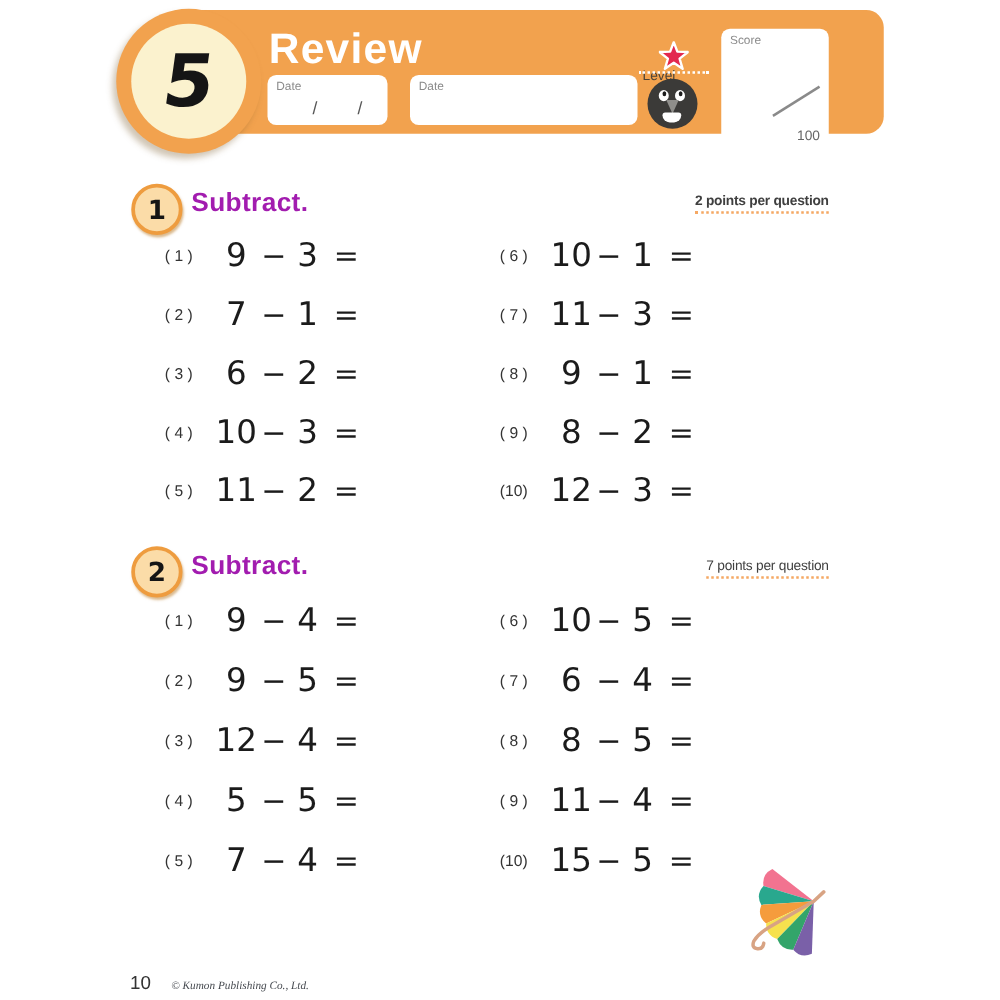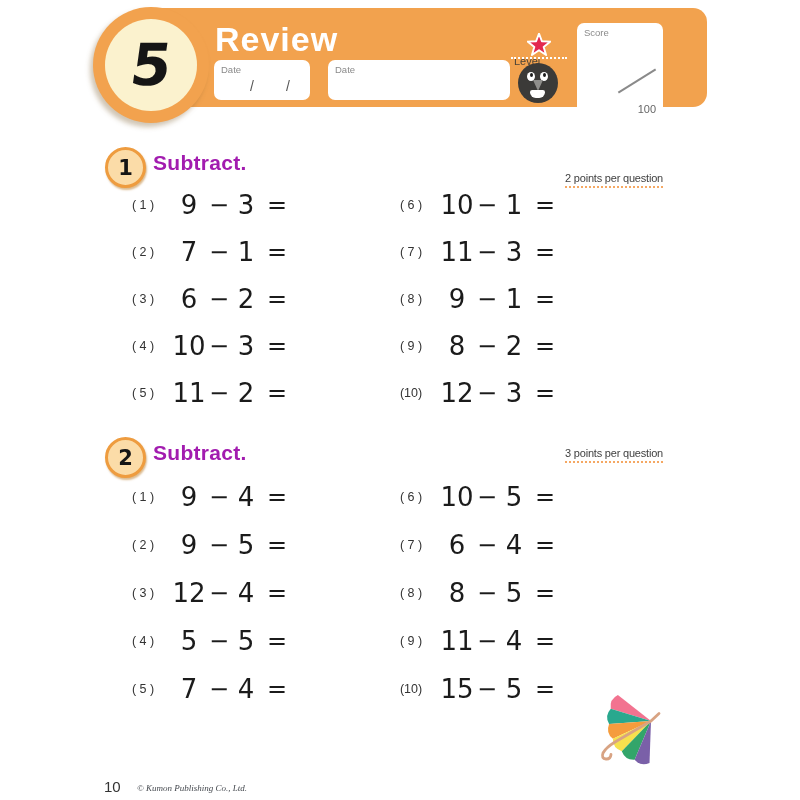--- a/index.html
+++ b/index.html
@@ -153,21 +153,21 @@
 <div class="wbox score-box">
   <span class="lbl">Score</span>
   <span class="score-line"></span>
   <span class="score-max">100</span>
 </div>
 
 <div class="sec-circle" style="left:105px;top:147px;">
   <span>1</span>
 </div>
 <div class="sec-title" style="left:153px;top:151px;">Subtract.</div>
-<div class="points-note" style="top:172px;">2 points per question</div>
+<div class="points-note" style="top:155px;font-weight:bold;">2 points per question</div>
 
 <div class="col g13" style="left:122px;top:188px;">
   <div class="prow">
     <span class="plab">( 1 )</span>
     <span class="num mnd">9</span>
     <span class="num opm">−</span>
     <span class="num subt">3</span>
     <span class="num eq">=</span>
     <span class="answer-space"></span>
   </div>
@@ -245,21 +245,21 @@
     <span class="num subt">3</span>
     <span class="num eq">=</span>
     <span class="answer-space"></span>
   </div>
 </div>
 
 <div class="sec-circle" style="left:105px;top:437px;">
   <span>2</span>
 </div>
 <div class="sec-title" style="left:153px;top:441px;">Subtract.</div>
-<div class="points-note" style="top:447px;">3 points per question</div>
+<div class="points-note" style="top:447px;">7 points per question</div>
 
 <div class="col g14" style="left:122px;top:480px;">
   <div class="prow">
     <span class="plab">( 1 )</span>
     <span class="num mnd">9</span>
     <span class="num opm">−</span>
     <span class="num subt">4</span>
     <span class="num eq">=</span>
     <span class="answer-space"></span>
   </div>

